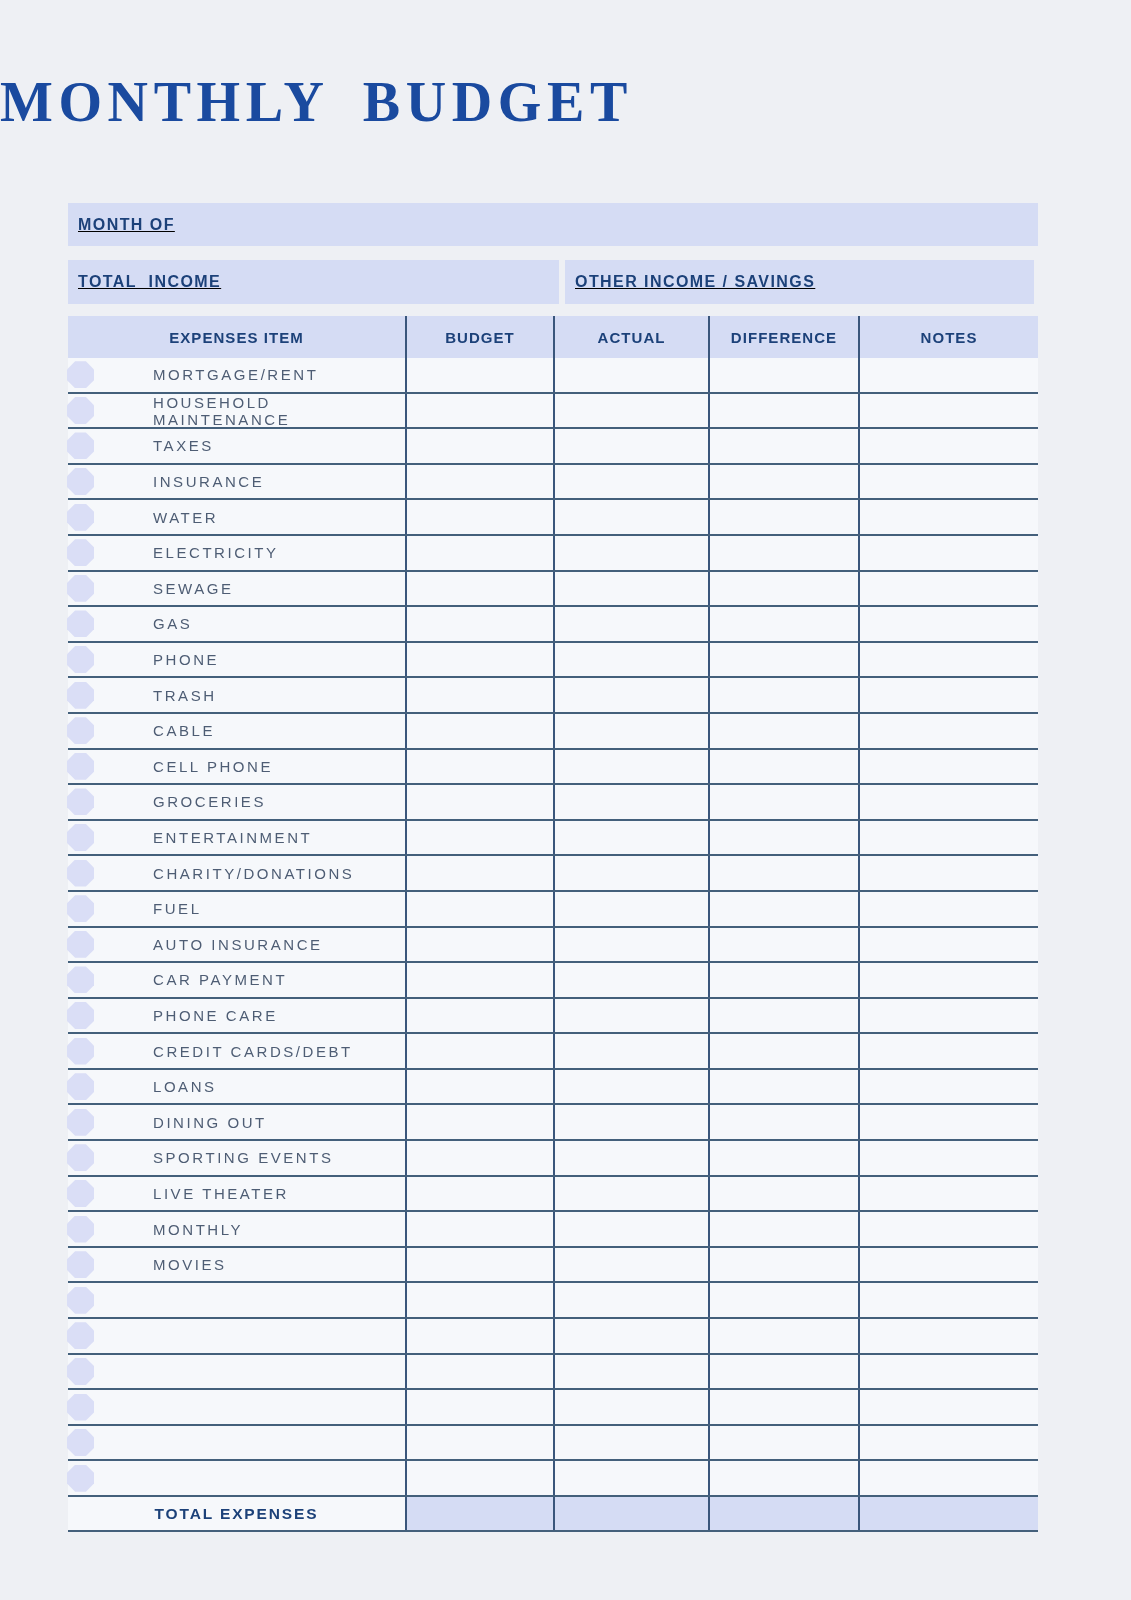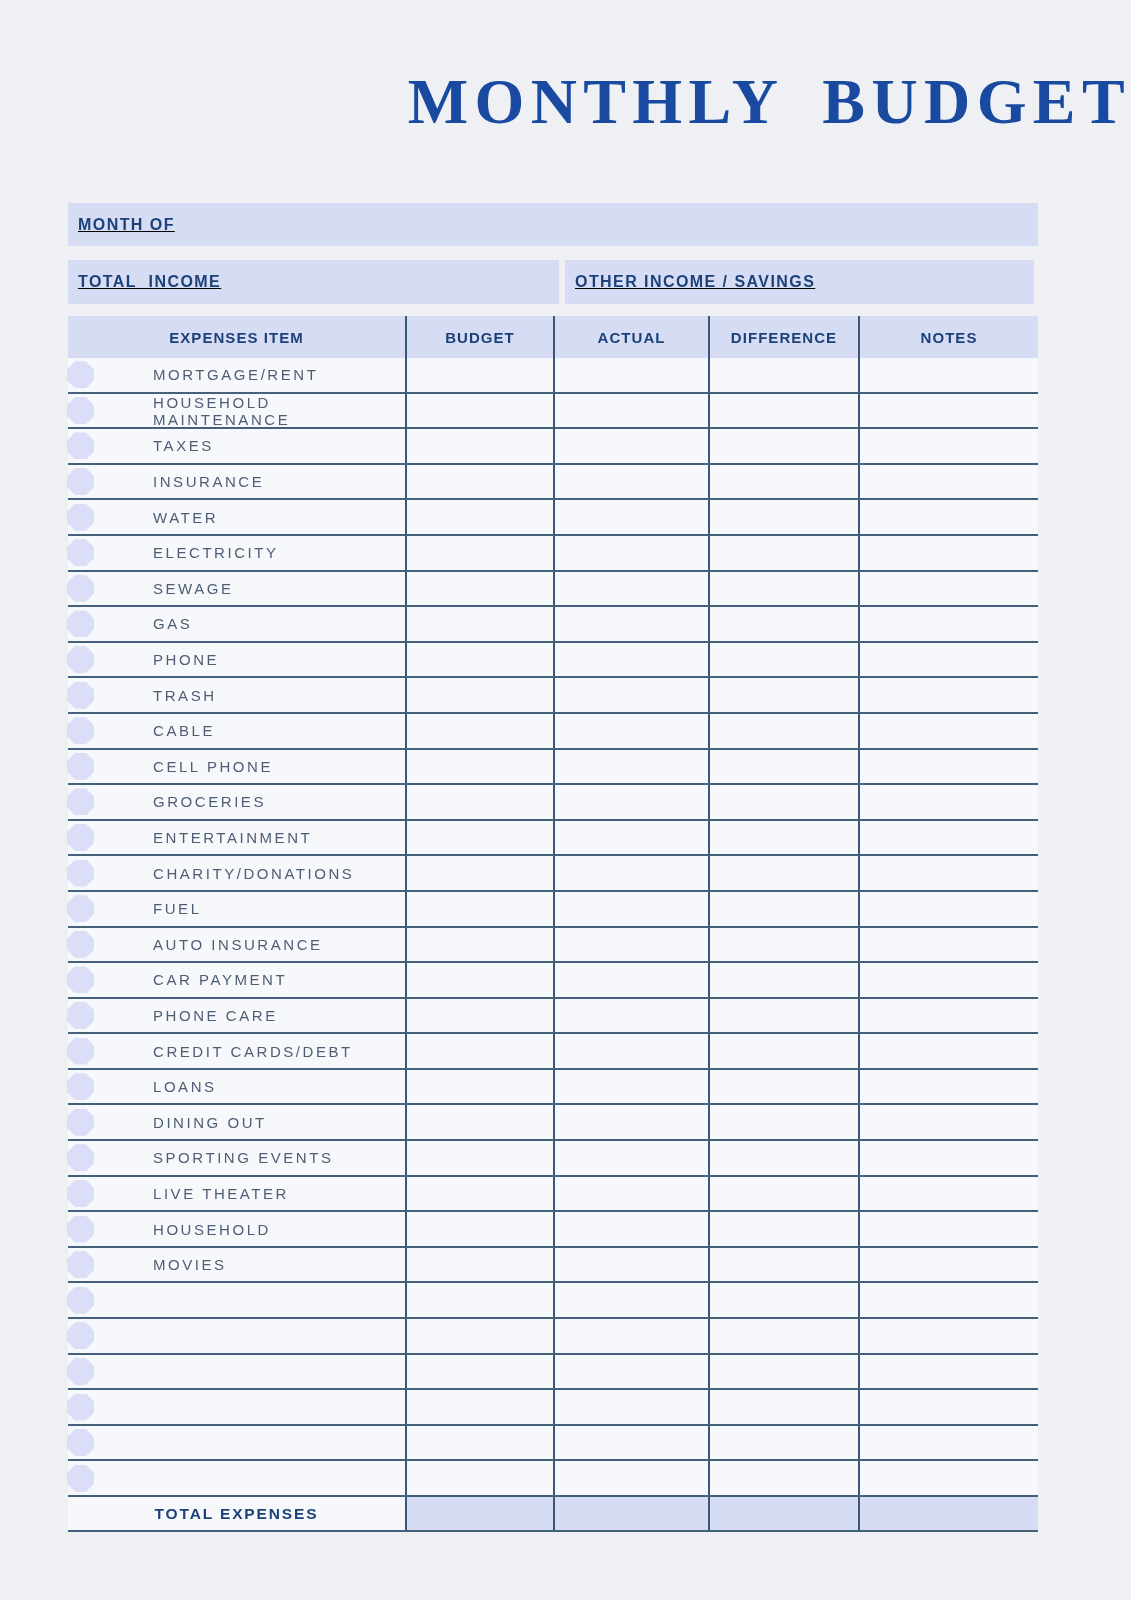--- a/index.html
+++ b/index.html
@@ -17,24 +17,24 @@
   html,body{width:1131px;}
   body{
     background:var(--page-bg);
     font-family:"Liberation Sans", sans-serif;
     width:1131px;height:1600px;overflow:hidden;
   }
   .page{width:1131px;height:1600px;padding-top:64px;position:relative;}
   h1.title{
     font-family:"Liberation Serif", serif;
     font-weight:bold;
-    font-size:64px;
+    font-size:56px;
     line-height:76px;
     color:var(--title-blue);
-    text-align:right;
+    text-align:left;
     letter-spacing:0.10em;
     word-spacing:0.28em;
   }
   .content{margin-left:68px;width:970px;}
   .bar{
     background:var(--lavender);
     display:flex;align-items:center;
     padding-left:10px;
     text-decoration:underline;
   }
@@ -375,21 +375,21 @@
     </div>
     <div class="cell v"></div>
     <div class="cell v"></div>
     <div class="cell v"></div>
     <div class="cell v"></div>
   </div>
 
   <div class="trow">
     <div class="cell item-cell">
       <span class="bullet"></span>
-      <span class="item-label">HOUSEHOLD</span>
+      <span class="item-label">MONTHLY</span>
     </div>
     <div class="cell v"></div>
     <div class="cell v"></div>
     <div class="cell v"></div>
     <div class="cell v"></div>
   </div>
 
   <div class="trow">
     <div class="cell item-cell">
       <span class="bullet"></span>

